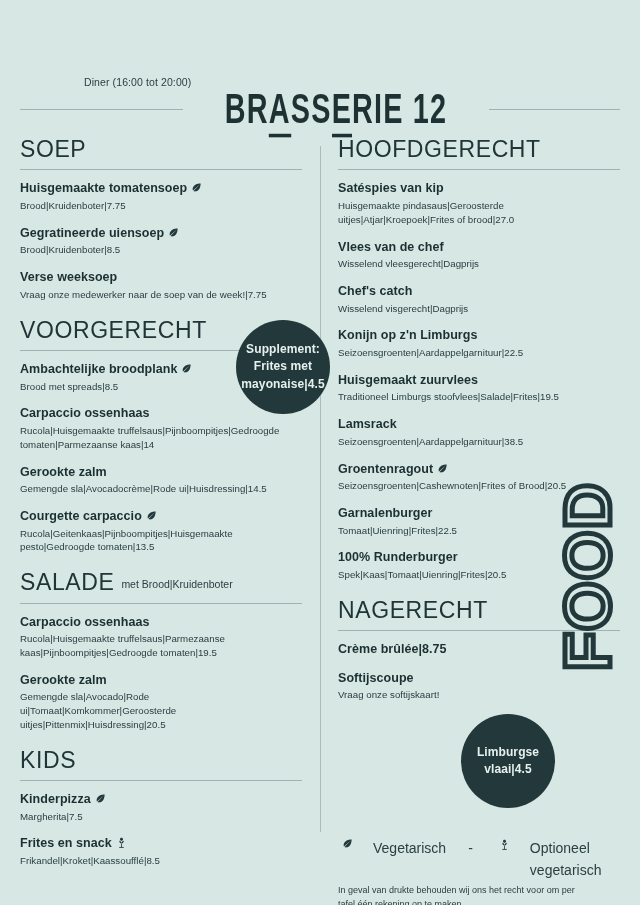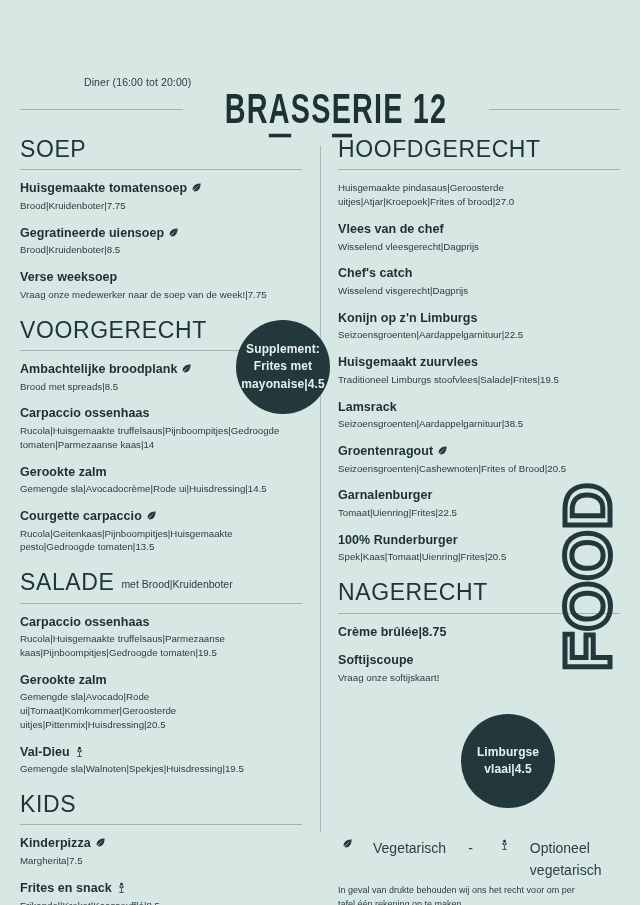--- a/index.html
+++ b/index.html
@@ -179,27 +179,20 @@
         <h2 class="sec"><span>SALADE</span><span class="sub">met Brood|Kruidenboter</span></h2>
         <div class="sechr"></div>
         <div class="item">
           <div class="nm"><span>Carpaccio ossenhaas</span></div>
           <div class="ds">Rucola|Huisgemaakte truffelsaus|Parmezaanse kaas|Pijnboompitjes|Gedroogde tomaten|19.5</div>
         </div>
         <div class="item">
           <div class="nm"><span>Gerookte zalm</span></div>
           <div class="ds">Gemengde sla|Avocado|Rode ui|Tomaat|Komkommer|Geroosterde uitjes|Pittenmix|Huisdressing|20.5</div>
         </div>
-        <div class="item">
-          <div class="nm"><span>Val-Dieu</span><span class="sprout"><svg width="11" height="12" viewBox="0 0 16 18">
-                <path d="M7.4 17h1.2v-5.2h-1.2zM8 11.2c0-2 1.4-3.6 3.3-3.9 .5 2-1 3.9-3.3 3.9zM8 11.2C8 9.3 6.7 7.7 4.8 7.3c-.5 2 1 3.9 3.2 3.9zM8 7.2c1.3 0 2.3-1 2.3-2.3S9.3 2.6 8 2.6 5.7 3.6 5.7 4.9 6.7 7.2 8 7.2z" fill="#22383a"></path>
-                <rect x="4.6" y="16.4" width="6.8" height="1.3" fill="#22383a"></rect>
-              </svg></span></div>
-          <div class="ds">Gemengde sla|Walnoten|Spekjes|Huisdressing|19.5</div>
-        </div>
       </div>
       <div class="sec-block">
         <h2 class="sec"><span>KIDS</span></h2>
         <div class="sechr"></div>
         <div class="item">
           <div class="nm"><span>Kinderpizza</span><span class="leaf"><svg width="11" height="11" viewBox="0 0 16 16">
                 <path d="M14 2C9 2 4 4 2.6 8.6c-.4 1.3-.3 2.6.2 3.6L13.2 3.3 3.6 13.1c1 .6 2.4.8 3.8.4C12 12.1 14 7 14 2z" fill="#22383a"></path>
               </svg></span></div>
           <div class="ds">Margherita|7.5</div>
         </div>
@@ -210,20 +203,21 @@
               </svg></span></div>
           <div class="ds">Frikandel|Kroket|Kaassoufflé|8.5</div>
         </div>
       </div>
     </div>
   <div class="col col-r">
       <div class="sec-block">
         <h2 class="sec"><span>HOOFDGERECHT</span></h2>
         <div class="sechr"></div>
         <div class="item">
+          <div class="nm"><span>Satéspies van kip</span></div>
           <div class="ds">Huisgemaakte pindasaus|Geroosterde uitjes|Atjar|Kroepoek|Frites of brood|27.0</div>
         </div>
         <div class="item">
           <div class="nm"><span>Vlees van de chef</span></div>
           <div class="ds">Wisselend vleesgerecht|Dagprijs</div>
         </div>
         <div class="item">
           <div class="nm"><span>Chef's catch</span></div>
           <div class="ds">Wisselend visgerecht|Dagprijs</div>
         </div>

